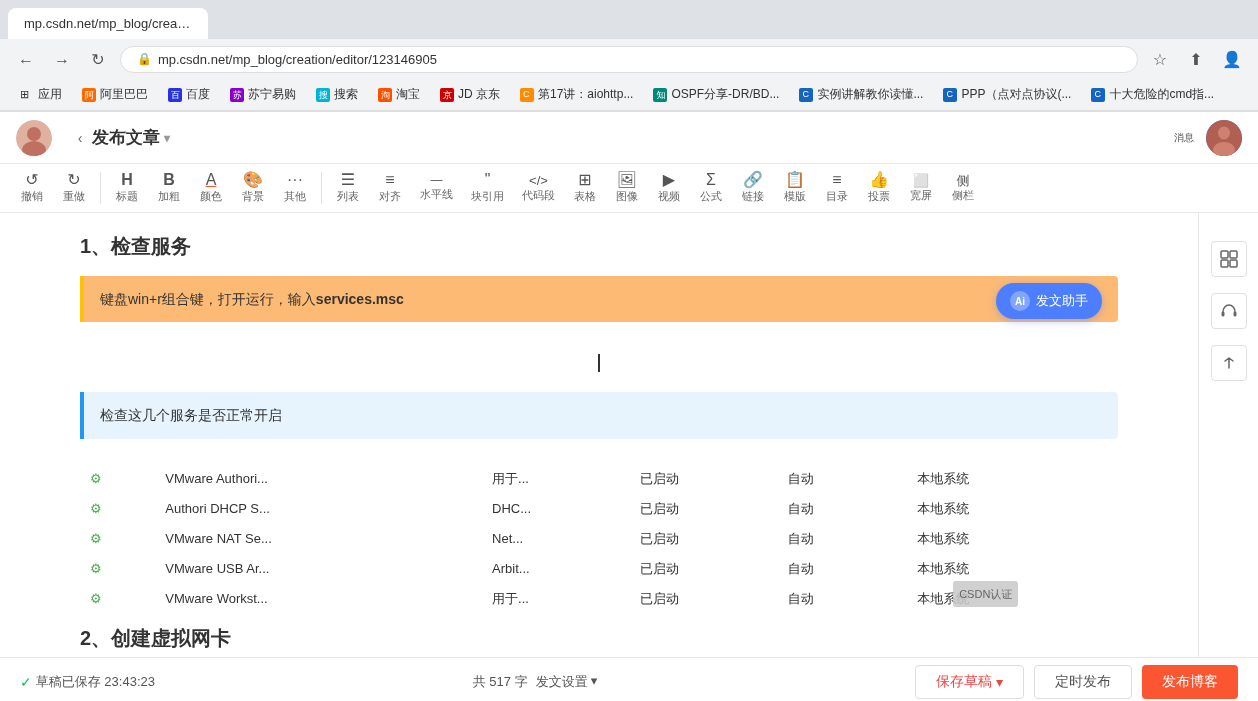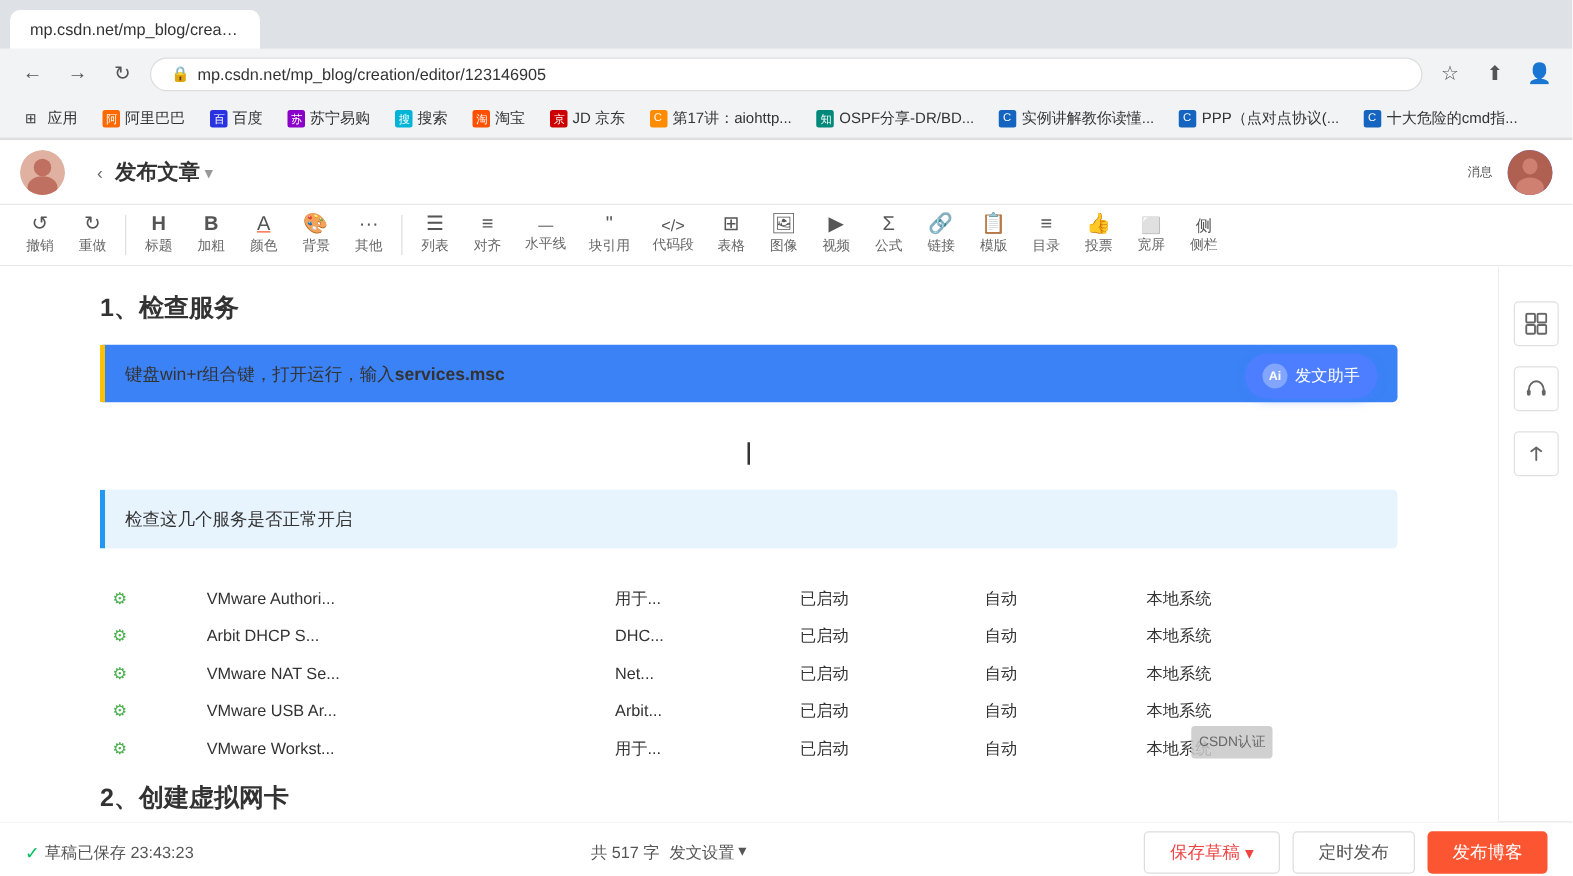--- a/index.html
+++ b/index.html
@@ -43,21 +43,21 @@
     .toolbar-label { font-size: 11px; color: #666; white-space: nowrap; }
     .toolbar-divider { width: 1px; height: 32px; background: #e0e0e0; margin: 0 4px; }
     
     
     .editor-wrapper { display: flex; flex: 1; overflow: hidden; }
     .editor-main { flex: 1; overflow-y: auto; padding: 20px 80px; background: #fff; }
     .editor-sidebar-right { width: 60px; border-left: 1px solid #e8e8e8; display: flex; flex-direction: column; align-items: center; padding-top: 16px; gap: 16px; background: #fff; }
     
     
     .section-heading { font-size: 20px; font-weight: bold; color: #333; margin-bottom: 16px; }
-    .callout-box { background: #3b82f6; border-left: 4px solid #ffc107; padding: 12px 16px; margin-bottom: 12px; border-radius: 0 4px 4px 0; color: #333; font-size: 14px; line-height: 1.6; }
+    .callout-box { background: #fdba74; border-left: 4px solid #ffc107; padding: 12px 16px; margin-bottom: 12px; border-radius: 0 4px 4px 0; color: #333; font-size: 14px; line-height: 1.6; }
     .callout-box.blue { background: #e8f4fd; border-left-color: #2196F3; }
     .services-table { width: 100%; font-size: 13px; color: #333; line-height: 2; }
     .services-table td { padding: 1px 8px; }
     .cursor-line { display: flex; justify-content: center; padding: 20px 0; }
     .text-cursor { display: inline-block; width: 2px; height: 18px; background: #333; animation: blink 1s infinite; }
     @keyframes blink { 0%, 100% { opacity: 1; } 50% { opacity: 0; } }
     .ai-icon { width: 20px; height: 20px; border-radius: 50%; background: rgba(255,255,255,0.3); display: flex; align-items: center; justify-content: center; font-size: 11px; font-weight: bold; }
     
     
     .sidebar-float { display: flex; flex-direction: column; gap: 16px; align-items: center; padding: 12px 8px; }
@@ -326,21 +326,21 @@
               <tr>
                 <td><span style="color:#4CAF50;">⚙</span></td>
                 <td>VMware Authori...</td>
                 <td>用于...</td>
                 <td>已启动</td>
                 <td>自动</td>
                 <td style="padding-left:24px;">本地系统</td>
               </tr>
               <tr>
                 <td><span style="color:#4CAF50;">⚙</span></td>
-                <td>Arbit DHCP S...</td>
+                <td>Authori DHCP S...</td>
                 <td>DHC...</td>
                 <td>已启动</td>
                 <td>自动</td>
                 <td style="padding-left:24px;">本地系统</td>
               </tr>
               <tr>
                 <td><span style="color:#4CAF50;">⚙</span></td>
                 <td>VMware NAT Se...</td>
                 <td>Net...</td>
                 <td>已启动</td>

